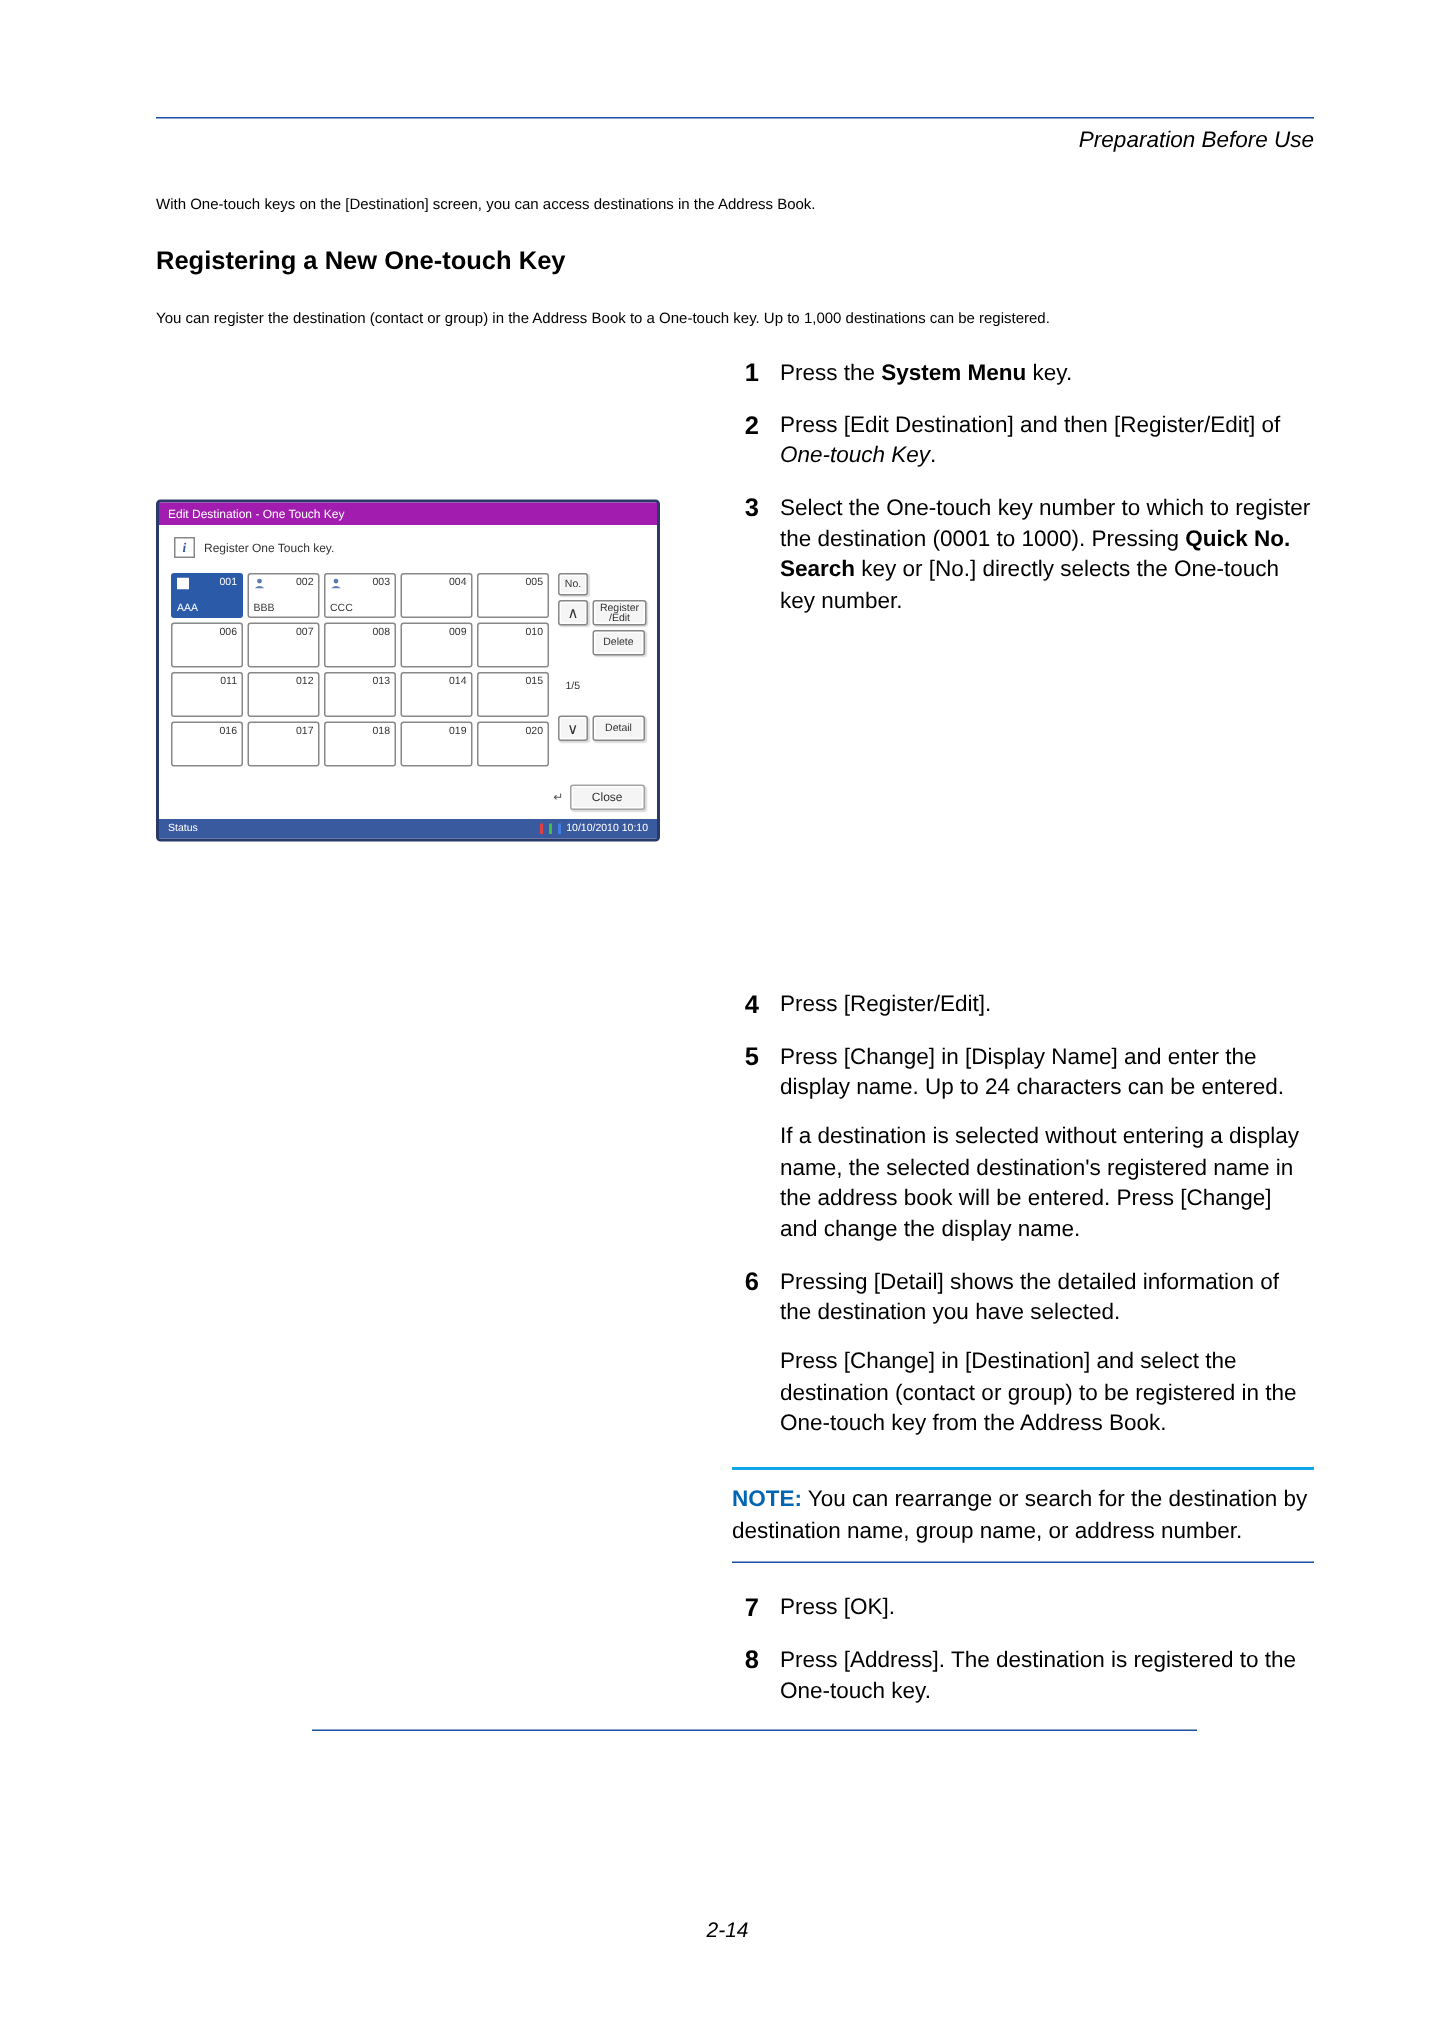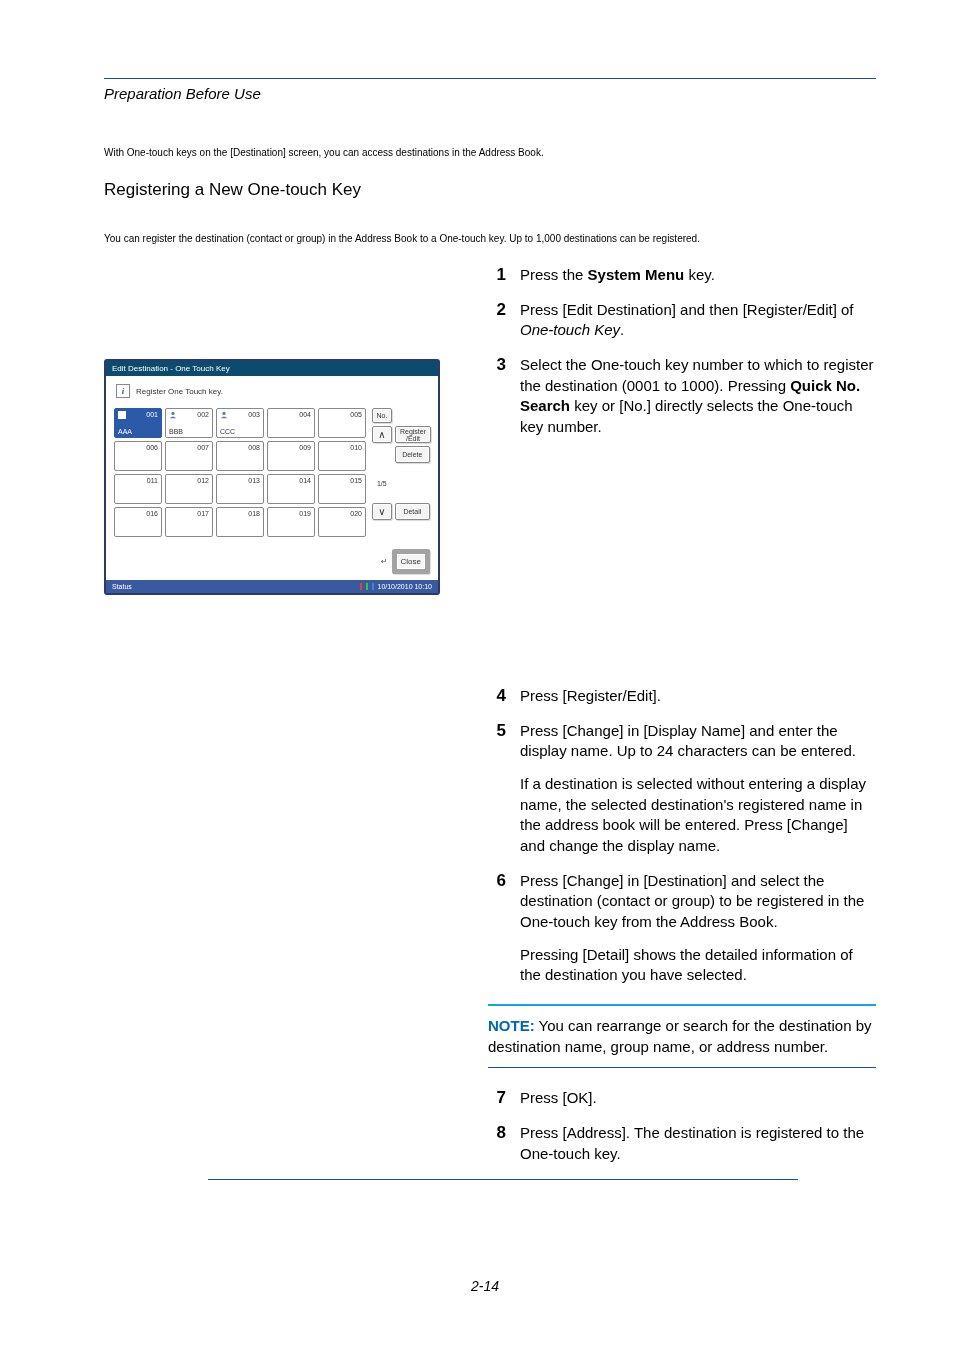--- a/index.html
+++ b/index.html
@@ -1,60 +1,60 @@
 <!DOCTYPE html>
 <html><head>
 <meta charset="utf-8">
 <style>
   * { box-sizing: border-box; margin: 0; padding: 0; }
   html, body { width: 954px; height: 1350px; background: #fff; font-family: Arial, Helvetica, sans-serif; color: #000; }
   .page { padding: 78px 78px 0 104px; position: relative; height: 100%; }
   .header-line { border-top: 1px solid #1a4ea0; margin-bottom: 6px; }
-  .header-text { font-style: italic; font-size: 15px; color: #000; margin-bottom: 44px; }
+  .header-text { text-align: right; font-style: italic; font-size: 15px; color: #000; margin-bottom: 28px; }
   .h1 { color: #0066b3; font-size: 24px; font-weight: bold; margin-bottom: 18px; }
   .body-text { font-size: 10px; line-height: 1.35; margin-bottom: 20px; }
-  .h2 { font-size: 17px; font-weight: normal; margin-bottom: 32px; }
+  .h2 { font-size: 17px; font-weight: bold; margin-bottom: 22px; }
   .two-col { display: flex; gap: 24px; }
   .left-col { width: 360px; flex-shrink: 0; padding-top: 94px; }
   .right-col { flex: 1; }
   .steps { list-style: none; }
   .step { display: flex; margin-bottom: 14px; }
   .step-num { width: 32px; font-weight: bold; font-size: 17px; text-align: right; padding-right: 14px; flex-shrink: 0; }
   .step-text { font-size: 15px; line-height: 1.38; flex: 1; }
   .step-text p { margin-bottom: 12px; }
   .step-text p:last-child { margin-bottom: 0; }
   .italic { font-style: italic; }
   .bold { font-weight: bold; }
   .note-block { border-top: 2px solid #0ea5e9; border-bottom: 1px solid #1a4ea0; padding: 10px 0; margin: 18px 0 20px 0; font-size: 15px; line-height: 1.38; }
   .note-label { color: #0066b3; font-weight: bold; }
   .page-num { position: absolute; bottom: 56px; left: 16px; right: 0; text-align: center; font-style: italic; font-size: 14px; }
   .page-num-line { border-top: 1px solid #1a4ea0; margin: 0 78px 8px 104px; }
 
   
   .panel { width: 336px; border: 2px solid #2a3a6a; border-radius: 3px; background: #fff; font-size: 8px; color: #333; font-family: Arial, sans-serif; }
-  .panel-titlebar { background: #0c4a6e; color: #fff; padding: 3px 6px; font-size: 8px; }
+  .panel-titlebar { background: #a21caf; color: #fff; padding: 3px 6px; font-size: 8px; }
   .panel-header { padding: 8px 10px 10px 10px; display: flex; align-items: center; gap: 6px; }
   .info-icon { width: 14px; height: 14px; border: 1px solid #888; display: inline-flex; align-items: center; justify-content: center; font-weight: bold; font-size: 9px; color: #3a5aa0; font-family: Georgia, serif; font-style: italic; }
   .panel-body { padding: 0 8px 6px 8px; display: flex; gap: 6px; }
   .key-grid { flex: 1; display: grid; grid-template-columns: repeat(5, 1fr); grid-auto-rows: 30px; gap: 3px; }
   .key { border: 1px solid #888; border-radius: 2px; position: relative; background: #fff; padding: 2px 3px; font-size: 7px; line-height: 1; }
   .key.selected { background: #2a5aa8; color: #fff; border-color: #2a5aa8; }
   .key-num { position: absolute; top: 2px; right: 3px; font-size: 7px; }
   .key-icon { position: absolute; top: 2px; left: 3px; width: 8px; height: 8px; }
   .key-label { position: absolute; bottom: 2px; left: 3px; font-size: 7px; }
   .side-controls { width: 58px; display: flex; flex-direction: column; gap: 3px; }
   .side-row { display: flex; gap: 3px; }
   .sbtn { border: 1px solid #888; border-radius: 2px; background: #f5f5f5; box-shadow: inset 0 0 0 1px #fff, 1px 1px 1px rgba(0,0,0,0.15); display: flex; align-items: center; justify-content: center; font-size: 7px; text-align: center; padding: 2px; }
   .sbtn.no { width: 20px; height: 15px; }
   .sbtn.arrow { width: 20px; height: 17px; font-size: 10px; }
   .sbtn.action { width: 36px; height: 17px; line-height: 1; }
   .page-ind { width: 20px; height: 34px; display: flex; align-items: center; justify-content: center; font-size: 7px; }
   .side-col2 { display: flex; flex-direction: column; gap: 3px; }
   .panel-footer { padding: 6px 8px; display: flex; justify-content: flex-end; align-items: center; gap: 4px; }
-  .close-btn { border: 5px solid #a3a3a3; border-radius: 2px; background: #f5f5f5; box-shadow: inset 0 0 0 1px #fff, 1px 1px 1px rgba(0,0,0,0.15); padding: 3px 4px; font-size: 8px; }
+  .close-btn { border: 1px solid #a3a3a3; border-radius: 2px; background: #f5f5f5; box-shadow: inset 0 0 0 1px #fff, 1px 1px 1px rgba(0,0,0,0.15); padding: 3px 14px; font-size: 8px; }
   .enter-icon { font-size: 8px; color: #555; }
   .panel-status { background: #3a5aa0; color: #fff; padding: 3px 6px; display: flex; justify-content: space-between; font-size: 7px; }
   .status-icons { display: flex; gap: 4px; align-items: center; }
   .sbar { width: 2px; height: 7px; display: inline-block; }
   .sbar.r { background: #e04040; }
   .sbar.g { background: #40c040; }
   .sbar.b { background: #4080e0; }
   .spacer-234 { height: 234px; }
 </style>
 </head>
@@ -234,22 +234,22 @@
         <li class="step">
           <div class="step-num">5</div>
           <div class="step-text">
             <p>Press [Change] in [Display Name] and enter the display name. Up to 24 characters can be entered.</p>
             <p>If a destination is selected without entering a display name, the selected destination's registered name in the address book will be entered. Press [Change] and change the display name.</p>
           </div>
         </li>
         <li class="step">
           <div class="step-num">6</div>
           <div class="step-text">
+            <p>Pressing [Detail] shows the detailed information of the destination you have selected.</p>
             <p>Press [Change] in [Destination] and select the destination (contact or group) to be registered in the One-touch key from the Address Book.</p>
-            <p>Pressing [Detail] shows the detailed information of the destination you have selected.</p>
           </div>
         </li>
       </ol>
 
       <div class="note-block">
         <span class="note-label">NOTE:</span><span> You can rearrange or search for the destination by destination name, group name, or address number.</span>
       </div>
 
       <ol class="steps">
         <li class="step">

